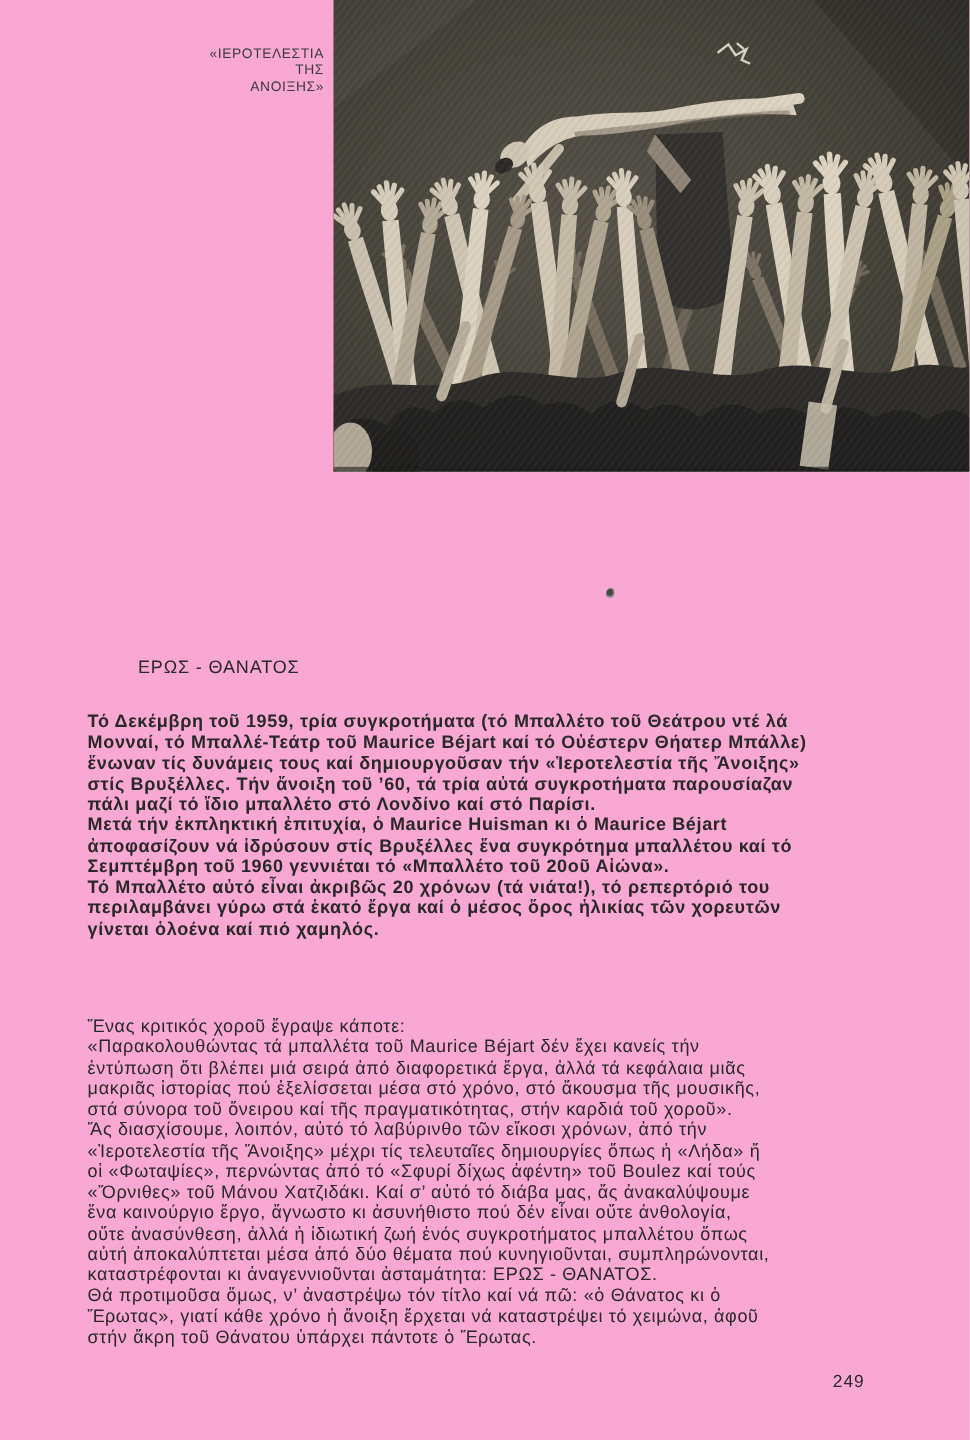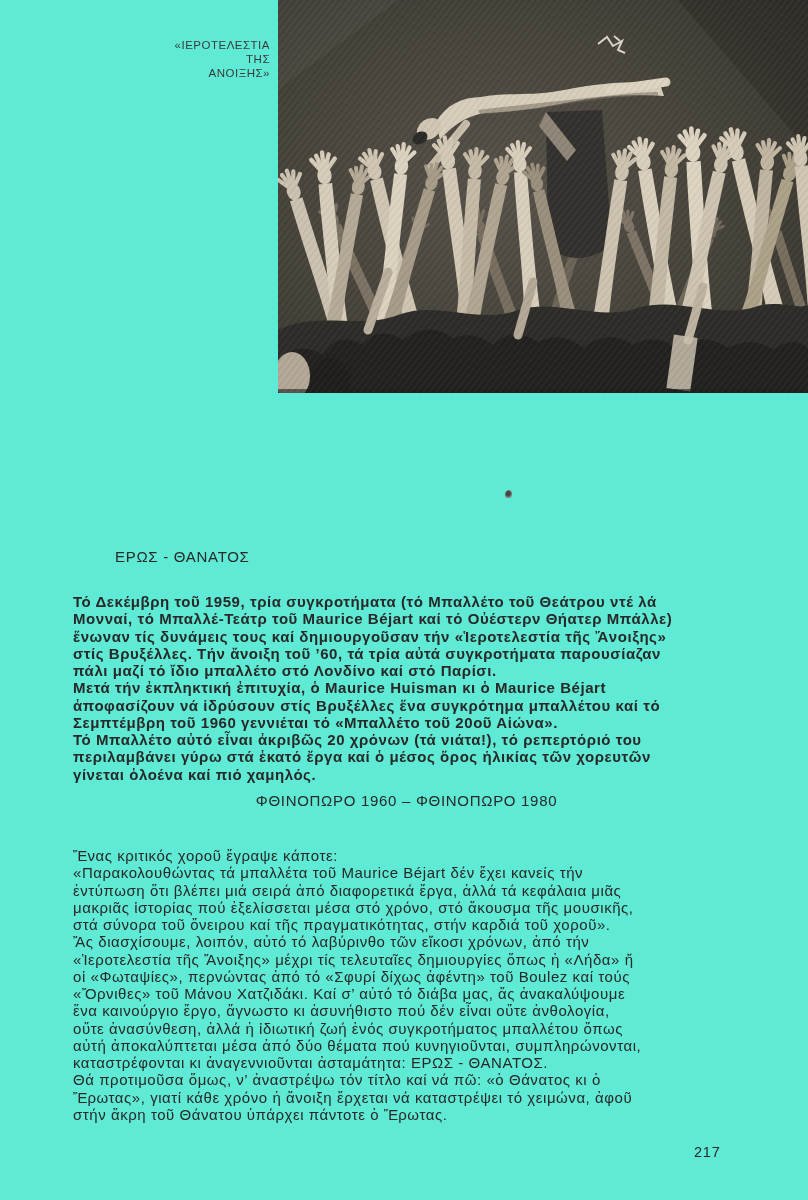--- a/index.html
+++ b/index.html
@@ -45,21 +45,21 @@
     text-align: right; font-size: 15px; letter-spacing: .4px;
   }
   .pagenum {
     position: absolute; left: 694px; top: 1144px;
     font-size: 14.5px; letter-spacing: .8px;
   }
 </style>
 </head>
 <body>
 
-<div id="page" style="background: #5eead4;">
+<div id="page" style="background: #f9a8d4;">
 
   <div class="caption">«ΙΕΡΟΤΕΛΕΣΤΙΑ
 ΤΗΣ
 ΑΝΟΙΞΗΣ»</div>
 
   <div class="photo">
     <svg width="530" height="393" viewBox="0 0 530 393">
       <defs>
         <radialGradient id="vg" cx="42%" cy="48%" r="80%">
           <stop offset="0%" stop-color="#56524a"></stop>
@@ -164,35 +164,34 @@
 ἕνωναν τίς δυνάμεις τους καί δημιουργοῦσαν τήν «Ἱεροτελεστία τῆς Ἄνοιξης»
 στίς Βρυξέλλες. Τήν ἄνοιξη τοῦ ’60, τά τρία αὐτά συγκροτήματα παρουσίαζαν
 πάλι μαζί τό ἴδιο μπαλλέτο στό Λονδίνο καί στό Παρίσι.
 Μετά τήν ἐκπληκτική ἐπιτυχία, ὁ Maurice Huisman κι ὁ Maurice Béjart
 ἀποφασίζουν νά ἱδρύσουν στίς Βρυξέλλες ἕνα συγκρότημα μπαλλέτου καί τό
 Σεμπτέμβρη τοῦ 1960 γεννιέται τό «Μπαλλέτο τοῦ 20οῦ Αἰώνα».
 Τό Μπαλλέτο αὐτό εἶναι ἀκριβῶς 20 χρόνων (τά νιάτα!), τό ρεπερτόριό του
 περιλαμβάνει γύρω στά ἑκατό ἔργα καί ὁ μέσος ὅρος ἡλικίας τῶν χορευτῶν
 γίνεται ὁλοένα καί πιό χαμηλός.</div>
 
-  <div class="h2">ΦΘΙΝΟΠΩΡΟ 1960 – ΦΘΙΝΟΠΩΡΟ 1980</div>
 
   <div class="textblock bodytext">Ἕνας κριτικός χοροῦ ἔγραψε κάποτε:
 «Παρακολουθώντας τά μπαλλέτα τοῦ Maurice Béjart δέν ἔχει κανείς τήν
 ἐντύπωση ὅτι βλέπει μιά σειρά ἀπό διαφορετικά ἔργα, ἀλλά τά κεφάλαια μιᾶς
 μακριᾶς ἱστορίας πού ἐξελίσσεται μέσα στό χρόνο, στό ἄκουσμα τῆς μουσικῆς,
 στά σύνορα τοῦ ὄνειρου καί τῆς πραγματικότητας, στήν καρδιά τοῦ χοροῦ».
 Ἄς διασχίσουμε, λοιπόν, αὐτό τό λαβύρινθο τῶν εἴκοσι χρόνων, ἀπό τήν
 «Ἱεροτελεστία τῆς Ἄνοιξης» μέχρι τίς τελευταῖες δημιουργίες ὅπως ἡ «Λήδα» ἤ
 οἱ «Φωταψίες», περνώντας ἀπό τό «Σφυρί δίχως ἀφέντη» τοῦ Boulez καί τούς
 «Ὄρνιθες» τοῦ Μάνου Χατζιδάκι. Καί σ’ αὐτό τό διάβα μας, ἄς ἀνακαλύψουμε
 ἕνα καινούργιο ἔργο, ἄγνωστο κι ἀσυνήθιστο πού δέν εἶναι οὔτε ἀνθολογία,
 οὔτε ἀνασύνθεση, ἀλλά ἡ ἰδιωτική ζωή ἑνός συγκροτήματος μπαλλέτου ὅπως
 αὐτή ἀποκαλύπτεται μέσα ἀπό δύο θέματα πού κυνηγιοῦνται, συμπληρώνονται,
 καταστρέφονται κι ἀναγεννιοῦνται ἀσταμάτητα: ΕΡΩΣ - ΘΑΝΑΤΟΣ.
 Θά προτιμοῦσα ὅμως, ν’ ἀναστρέψω τόν τίτλο καί νά πῶ: «ὁ Θάνατος κι ὁ
 Ἔρωτας», γιατί κάθε χρόνο ἡ ἄνοιξη ἔρχεται νά καταστρέψει τό χειμώνα, ἀφοῦ
 στήν ἄκρη τοῦ Θάνατου ὑπάρχει πάντοτε ὁ Ἔρωτας.</div>
 
 
-  <div class="pagenum">217</div>
+  <div class="pagenum">249</div>
 
 </div>
 
 </body></html>

